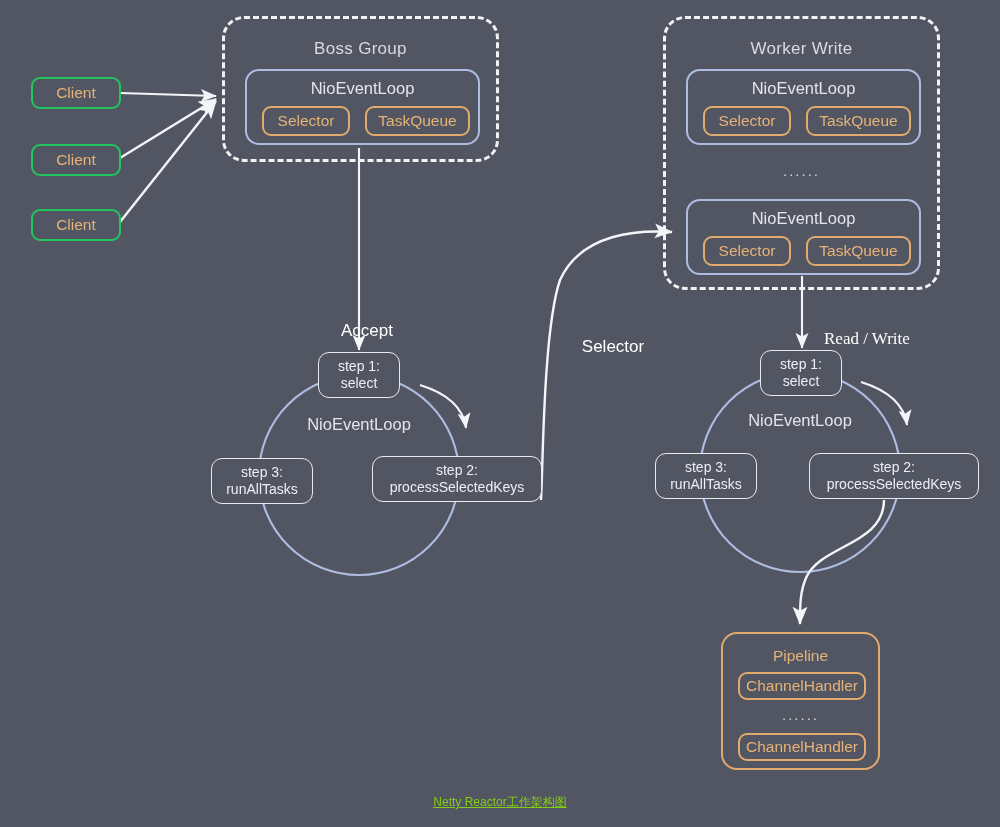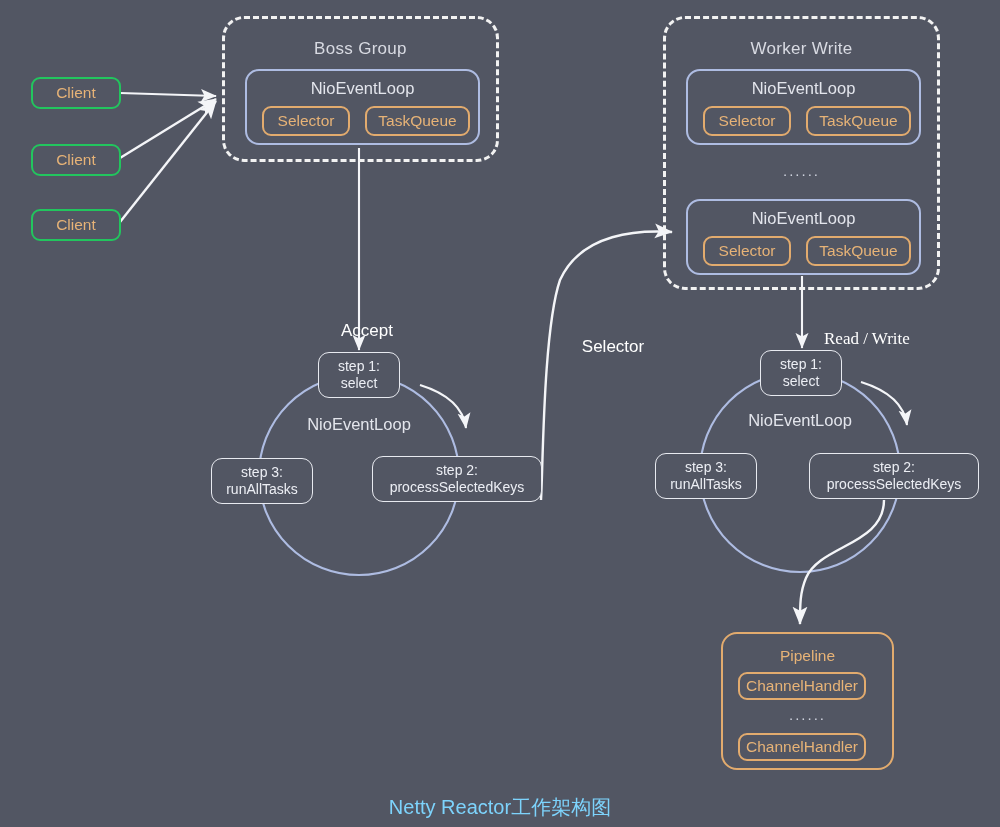--- a/index.html
+++ b/index.html
@@ -148,23 +148,24 @@
   .pipeline-title {
     position: absolute;
     left: 0; right: 0;
     text-align: center;
     color: #e7b377;
     font-size: 15.5px;
   }
 
   .caption {
     position: absolute;
-    color: #7dd3fc;
-    font-size: 20px;
-    text-align: center;
+    color: #84cc16;
+    font-size: 12px;
+    text-align: center;
+    text-decoration: underline;
   }
   .watermark {
     position: absolute;
     color: #c9ccd6;
     font-size: 17px;
     opacity: .92;
     white-space: nowrap;
   }
 </style>
 </head>
@@ -287,21 +288,21 @@
     <span>processSelectedKeys</span>
   </div>
 
   <div class="step-box" style="left:655px; top:453px; width:102px; height:46px;">
     <span>step 3:</span>
     <span>runAllTasks</span>
   </div>
 
   <div class="loop-center-label" style="left:700px; top:411px;">NioEventLoop</div>
 
-  <div class="pipeline-box" style="left:721px; top:632px; width:173px; height:138px;">
+  <div class="pipeline-box" style="left:721px; top:632px; width:159px; height:138px;">
     <div class="pipeline-title" style="top:13px;">Pipeline</div>
 
     <div class="orange-box" style="left:15px; top:38px; width:128px; height:28px;">
       <span>ChannelHandler</span>
     </div>
 
     <div class="dots" style="top:72px;">......</div>
 
     <div class="orange-box" style="left:15px; top:99px; width:128px; height:28px;">
       <span>ChannelHandler</span>

